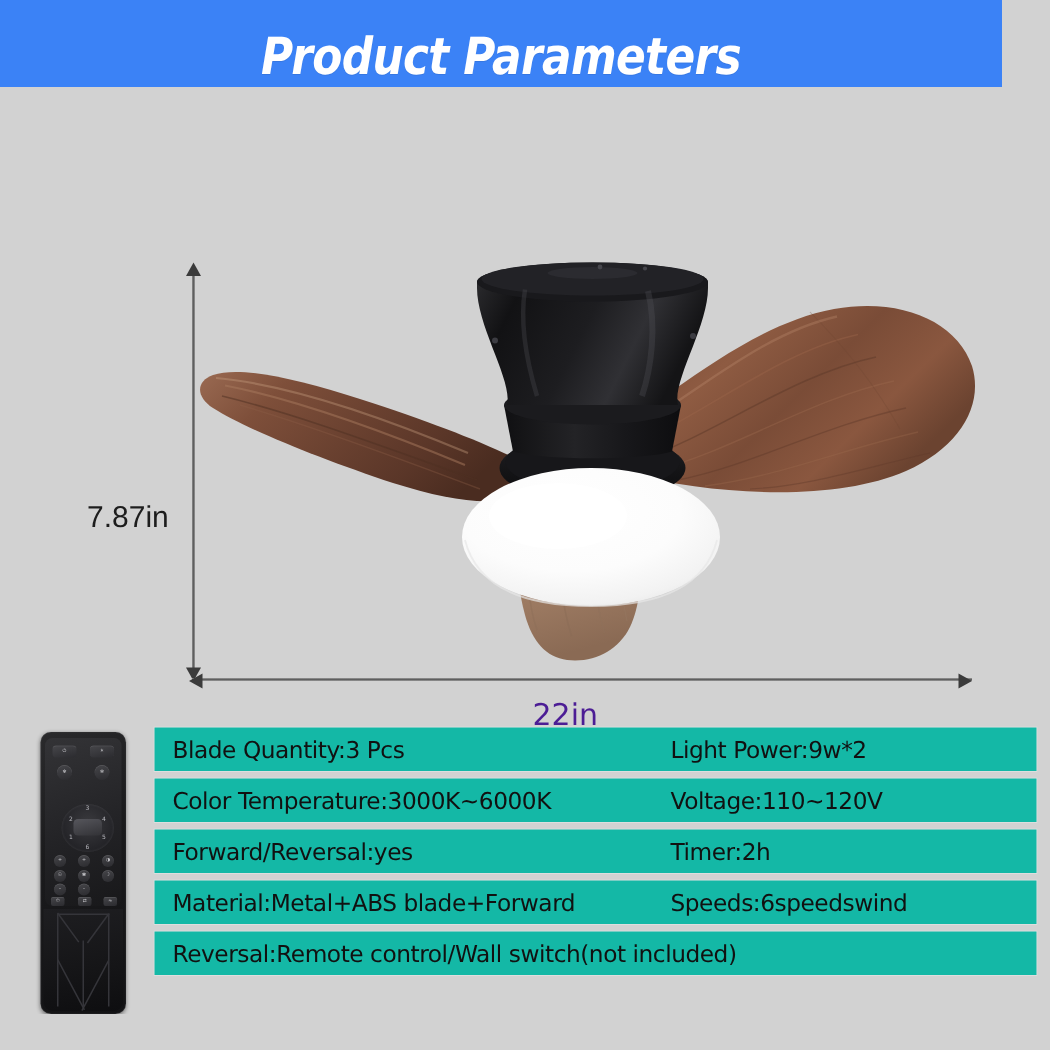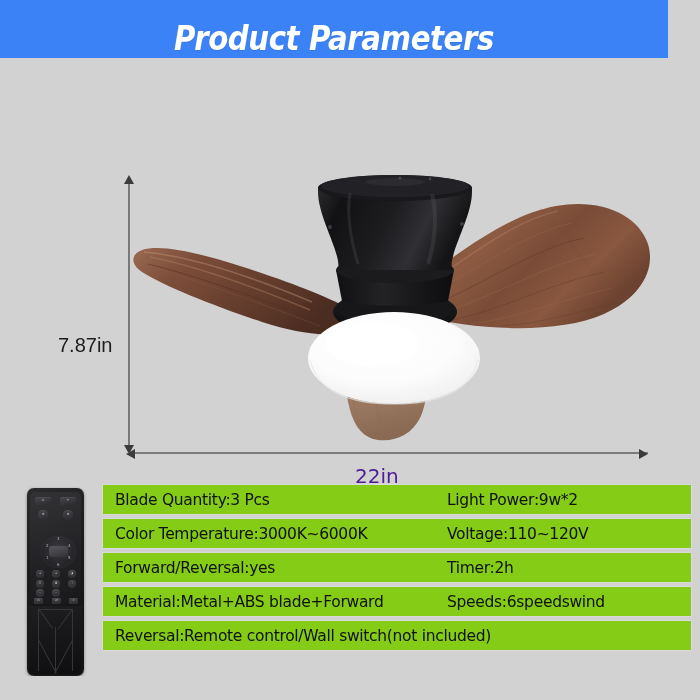--- a/index.html
+++ b/index.html
@@ -116,21 +116,21 @@
   }
 
   
   #spec-table {
     position: absolute;
     left: 103px; top: 485px;
     width: 588px;
   }
   .spec-row {
     position: relative;
-    background: #84cc16;
+    background: #14b8a6;
     height: 29px;
     margin-bottom: 5px;
     display: flex;
     align-items: center;
     box-shadow: 0 0 0 0.5px #e2e2e2;
   }
   .spec-cell {
     font-family: "DejaVu Sans", sans-serif;
     font-size: 15.5px;
     color: #111111;

